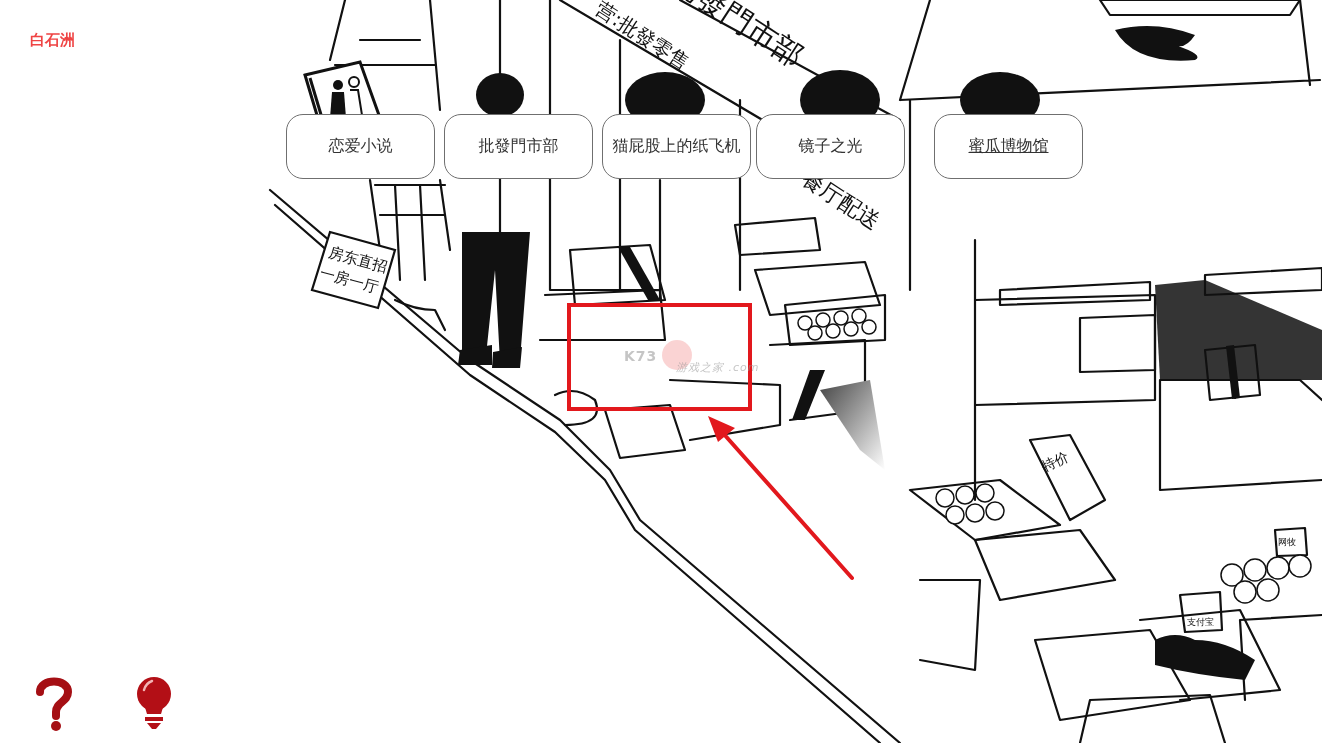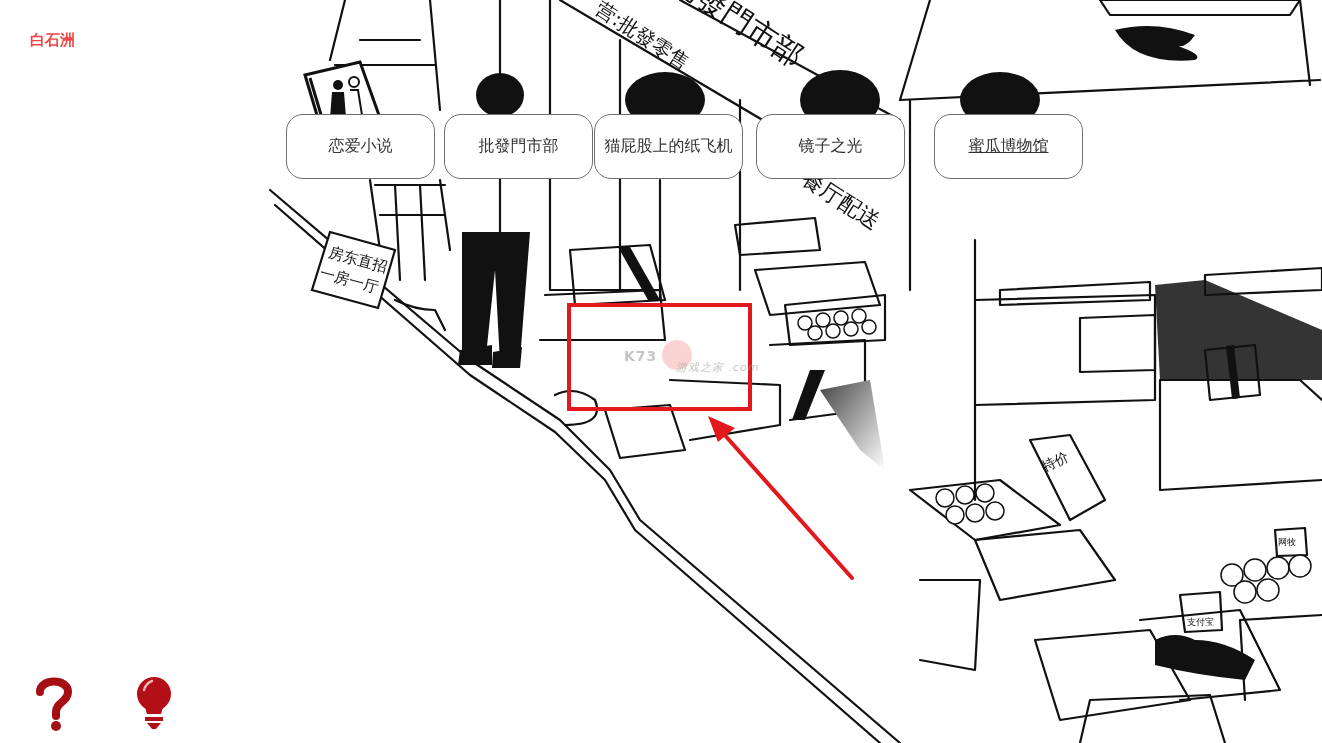--- a/index.html
+++ b/index.html
@@ -183,21 +183,21 @@
 
 <div class="level-title">白石洲</div>
 
 <div class="ach-bar">
   <div class="ach-btn" style="left:0px;">
     <span>恋爱小说</span>
   </div>
   <div class="ach-btn" style="left:158px;">
     <span>批發門市部</span>
   </div>
-  <div class="ach-btn" style="left:308px;">
+  <div class="ach-btn" style="left:316px;">
     <span>猫屁股上的纸飞机</span>
   </div>
   <div class="ach-btn" style="left:470px;">
     <span>镜子之光</span>
   </div>
   <div class="ach-btn" style="left:648px;text-decoration:underline;">
     <span>蜜瓜博物馆</span>
   </div>
 </div>
 

